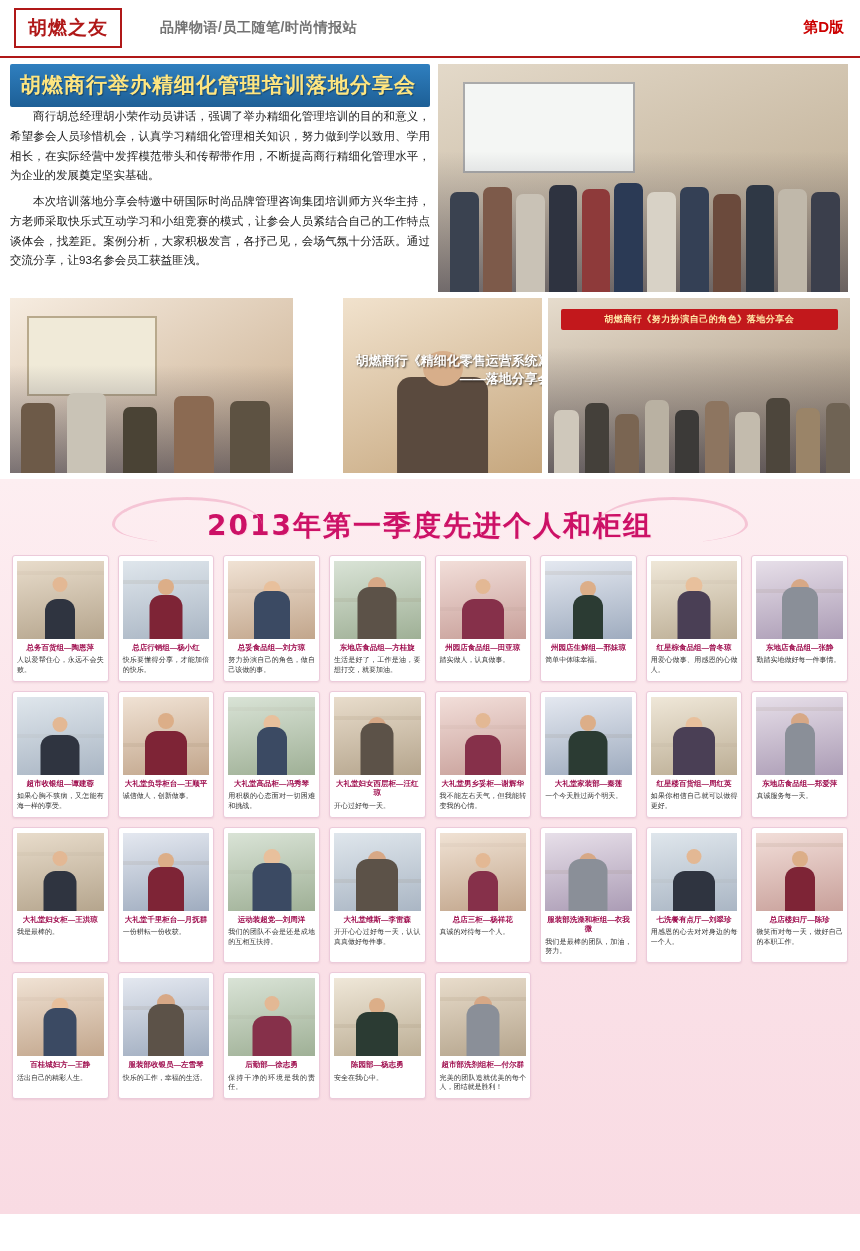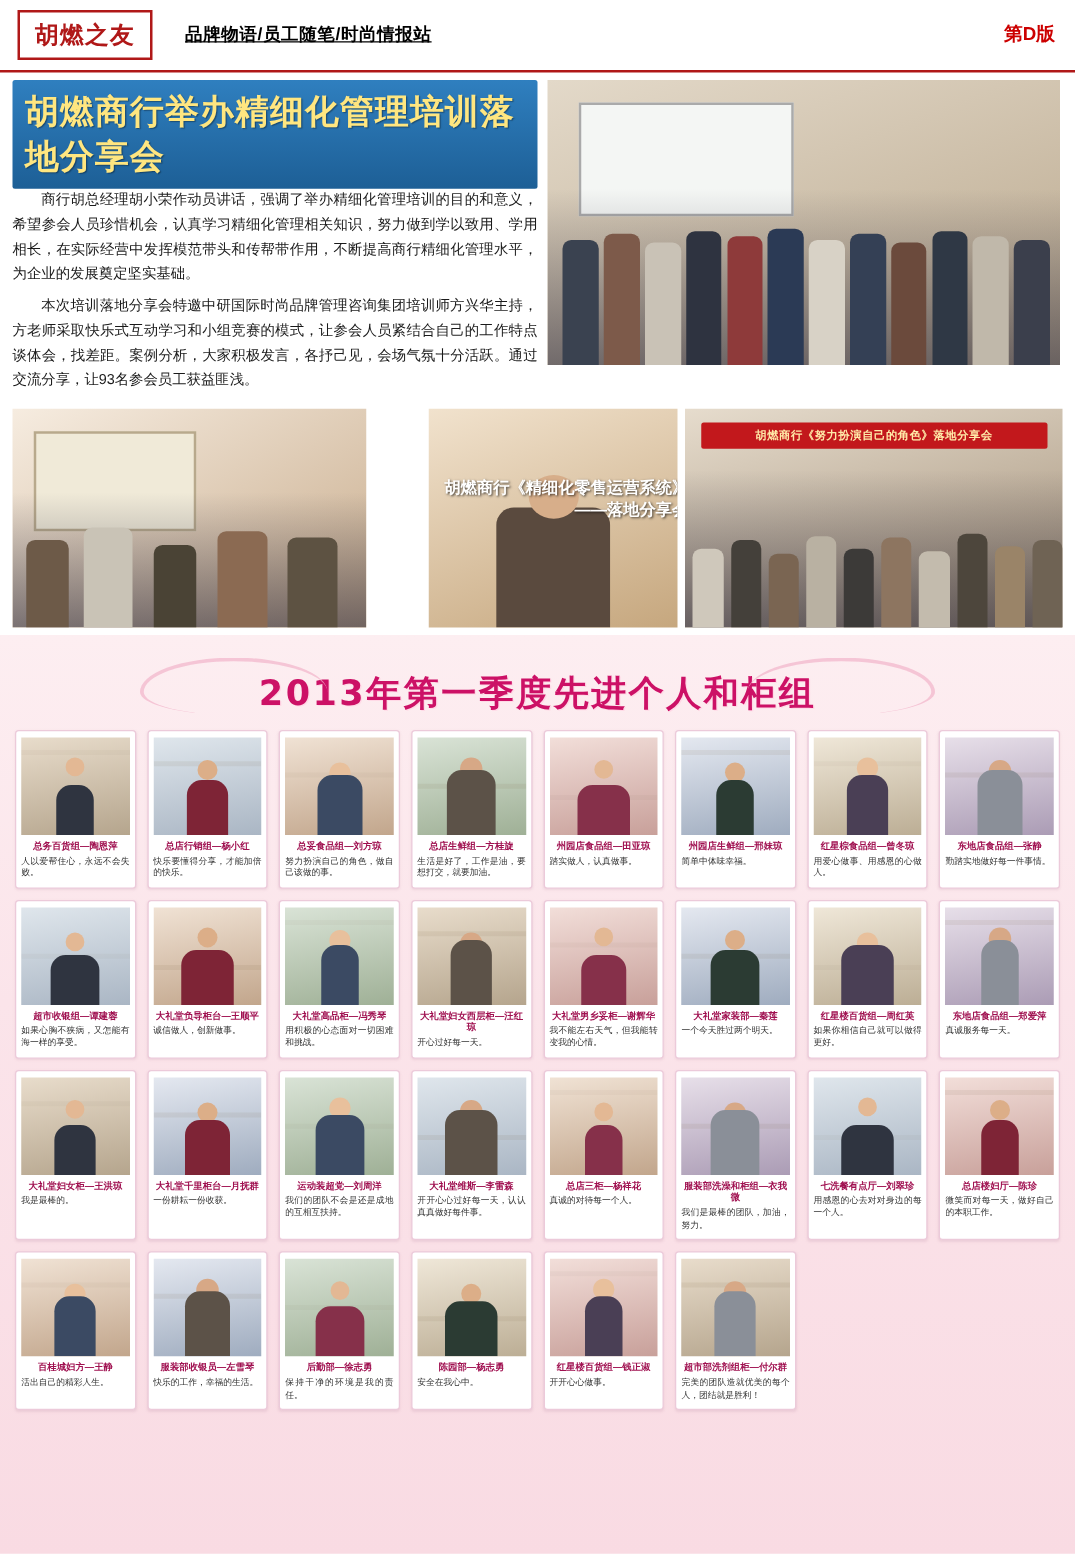--- a/index.html
+++ b/index.html
@@ -28,47 +28,46 @@
     background: #fff;
   }
   .logo-text {
     color: #b01818;
     font-weight: bold;
     font-size: 19px;
     letter-spacing: 1px;
     font-family: "DejaVu Sans", sans-serif;
   }
   .masthead-cats {
-    margin-left: 26px;
+    margin-left: 38px;
     font-size: 14px;
     font-weight: bold;
-    color: #000000;
+    color: #737373;
     letter-spacing: .5px;
-    text-decoration: underline;
   }
   .masthead-edition {
     position: absolute;
     right: 16px; top: 18px;
     color: #cc0000;
     font-weight: bold;
     font-size: 15px;
   }
   
   .feature {
     position: relative;
     padding: 6px 10px 0 10px;
     display: flex;
     gap: 8px;
   }
   .feature-left { width: 420px; }
   .feature-right { width: 410px; }
   .headline {
     background: linear-gradient(to bottom, #2f7fbf, #1d5f96);
     color: #ffe680;
-    font-size: 27px;
+    font-size: 21px;
     font-weight: bold;
     letter-spacing: 1px;
     padding: 7px 10px 8px 10px;
     text-shadow: 1px 1px 1px rgba(0,0,0,.35);
     border-radius: 2px;
     font-family: "DejaVu Sans", sans-serif;
   }
   .byline {
     text-align: right;
     font-size: 10px;
@@ -309,21 +308,21 @@
         </div>
         <div class="card-name">总妥食品组—刘方琼</div>
         <div class="card-quote">努力扮演自己的角色，做自己该做的事。</div>
       </div>
       <div class="card">
         <div class="card-photo pbg-d">
           <div class="shelf" style="top: 37px; opacity: 0.25;"></div>
           <div class="head" style="width: 18px; height: 18px; top: 16px; background: rgb(215, 168, 134);"></div>
           <div class="torso" style="width: 39px; height: 52px; background: rgb(92, 82, 72);"></div>
         </div>
-        <div class="card-name">总店生鲜组—方桂旋</div>
+        <div class="card-name">东地店食品组—方桂旋</div>
         <div class="card-quote">生活是好了，工作是油，要想打交，就要加油。</div>
       </div>
       <div class="card">
         <div class="card-photo pbg-e">
           <div class="shelf" style="top: 46px; opacity: 0.12;"></div>
           <div class="head" style="width: 15px; height: 15px; top: 18px; background: rgb(227, 184, 148);"></div>
           <div class="torso" style="width: 42px; height: 40px; background: rgb(134, 48, 74);"></div>
         </div>
         <div class="card-name">州园店食品组—田亚琼</div>
         <div class="card-quote">踏实做人，认真做事。</div>
@@ -529,29 +528,20 @@
       <div class="card">
         <div class="card-photo pbg-g">
           <div class="shelf" style="top: 46px; opacity: 0.25;"></div>
           <div class="head" style="width: 16px; height: 16px; top: 20px; background: rgb(220, 174, 136);"></div>
           <div class="torso" style="width: 42px; height: 44px; background: rgb(43, 59, 51);"></div>
         </div>
         <div class="card-name">陈园部—杨志勇</div>
         <div class="card-quote">安全在我心中。</div>
       </div>
       <div class="card">
-        <div class="card-photo pbg-e">
-          <div class="shelf" style="top: 10px; opacity: 0.12;"></div>
-          <div class="head" style="width: 17px; height: 17px; top: 16px; background: rgb(232, 192, 156);"></div>
-          <div class="torso" style="width: 30px; height: 48px; background: rgb(74, 63, 85);"></div>
-        </div>
-        <div class="card-name">红星楼百货组—钱正淑</div>
-        <div class="card-quote">开开心心做事。</div>
-      </div>
-      <div class="card">
         <div class="card-photo pbg-a">
           <div class="shelf" style="top: 19px; opacity: 0.25;"></div>
           <div class="head" style="width: 18px; height: 18px; top: 18px; background: rgb(215, 168, 134);"></div>
           <div class="torso" style="width: 33px; height: 52px; background: rgb(138, 143, 152);"></div>
         </div>
         <div class="card-name">超市部洗剂组柜—付尔群</div>
         <div class="card-quote">完美的团队造就优美的每个人，团结就是胜利！</div>
       </div>
     </div>
 </div>

